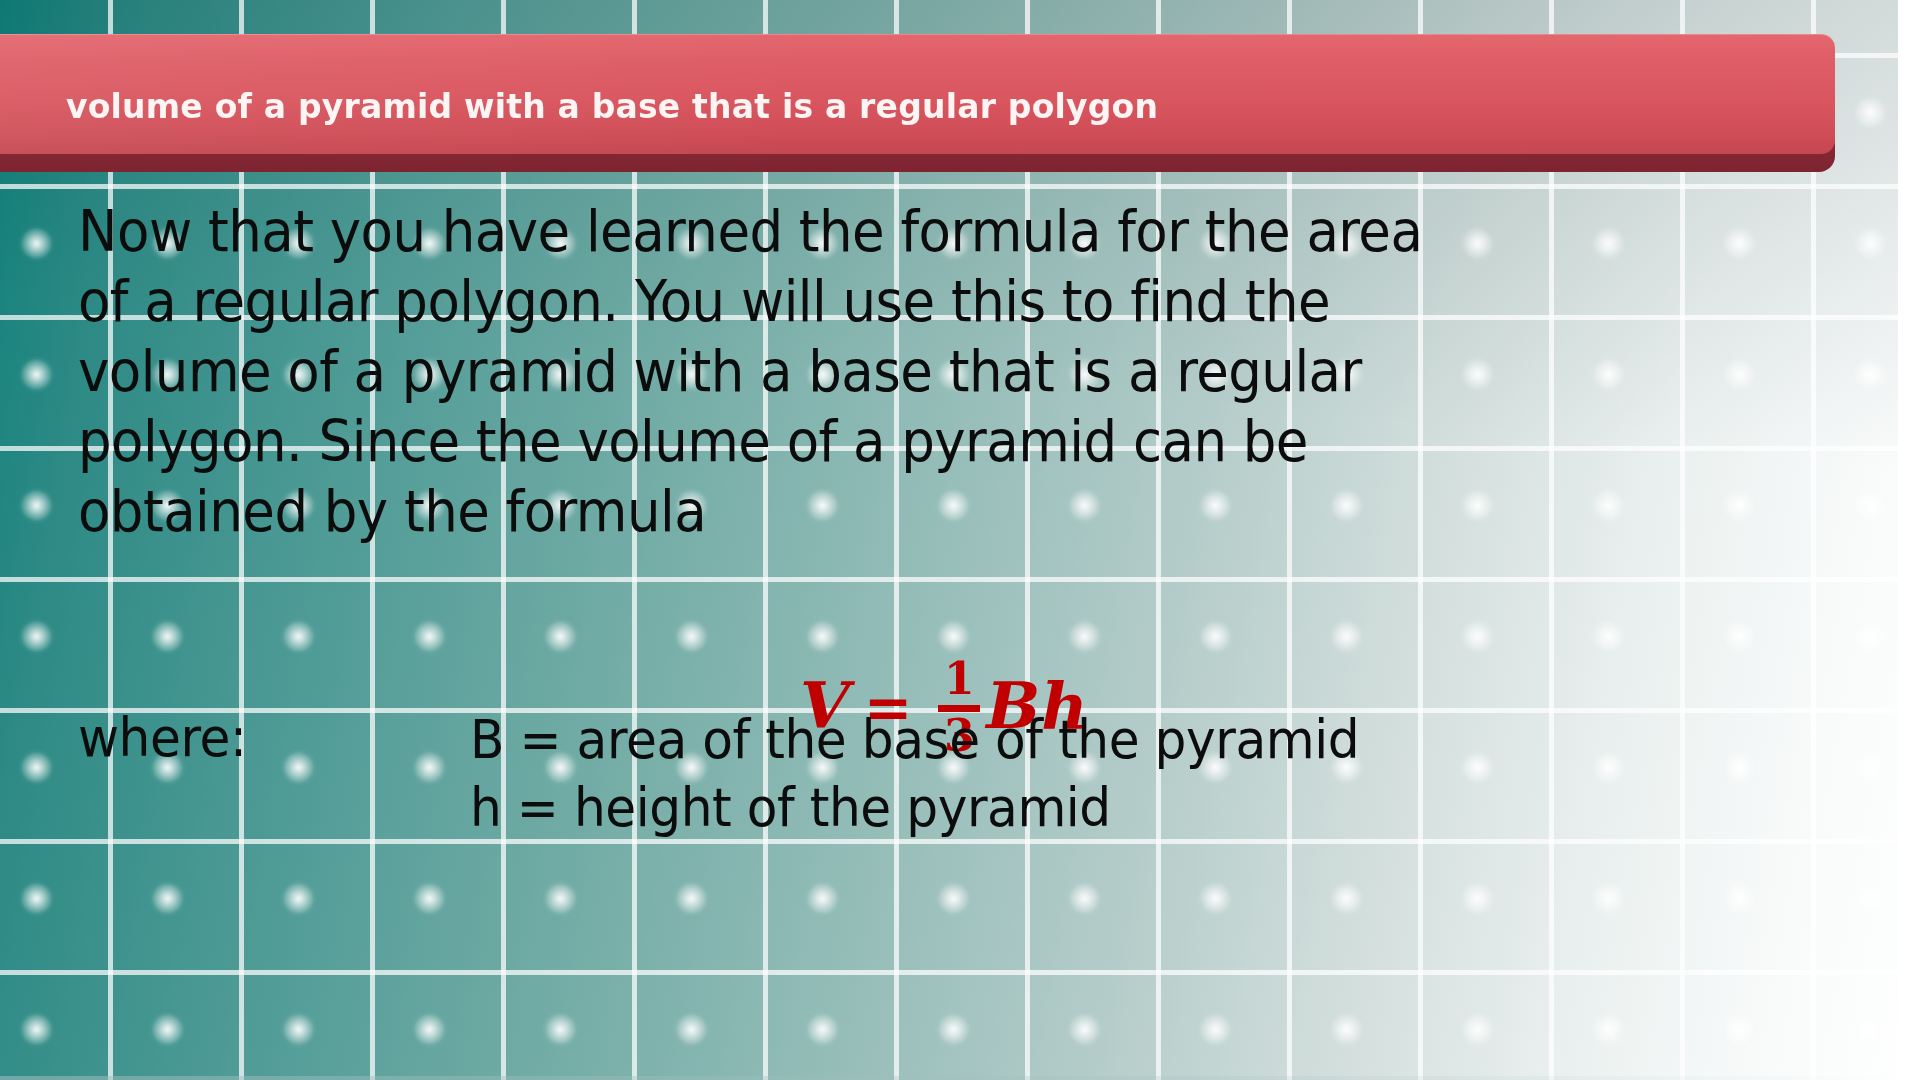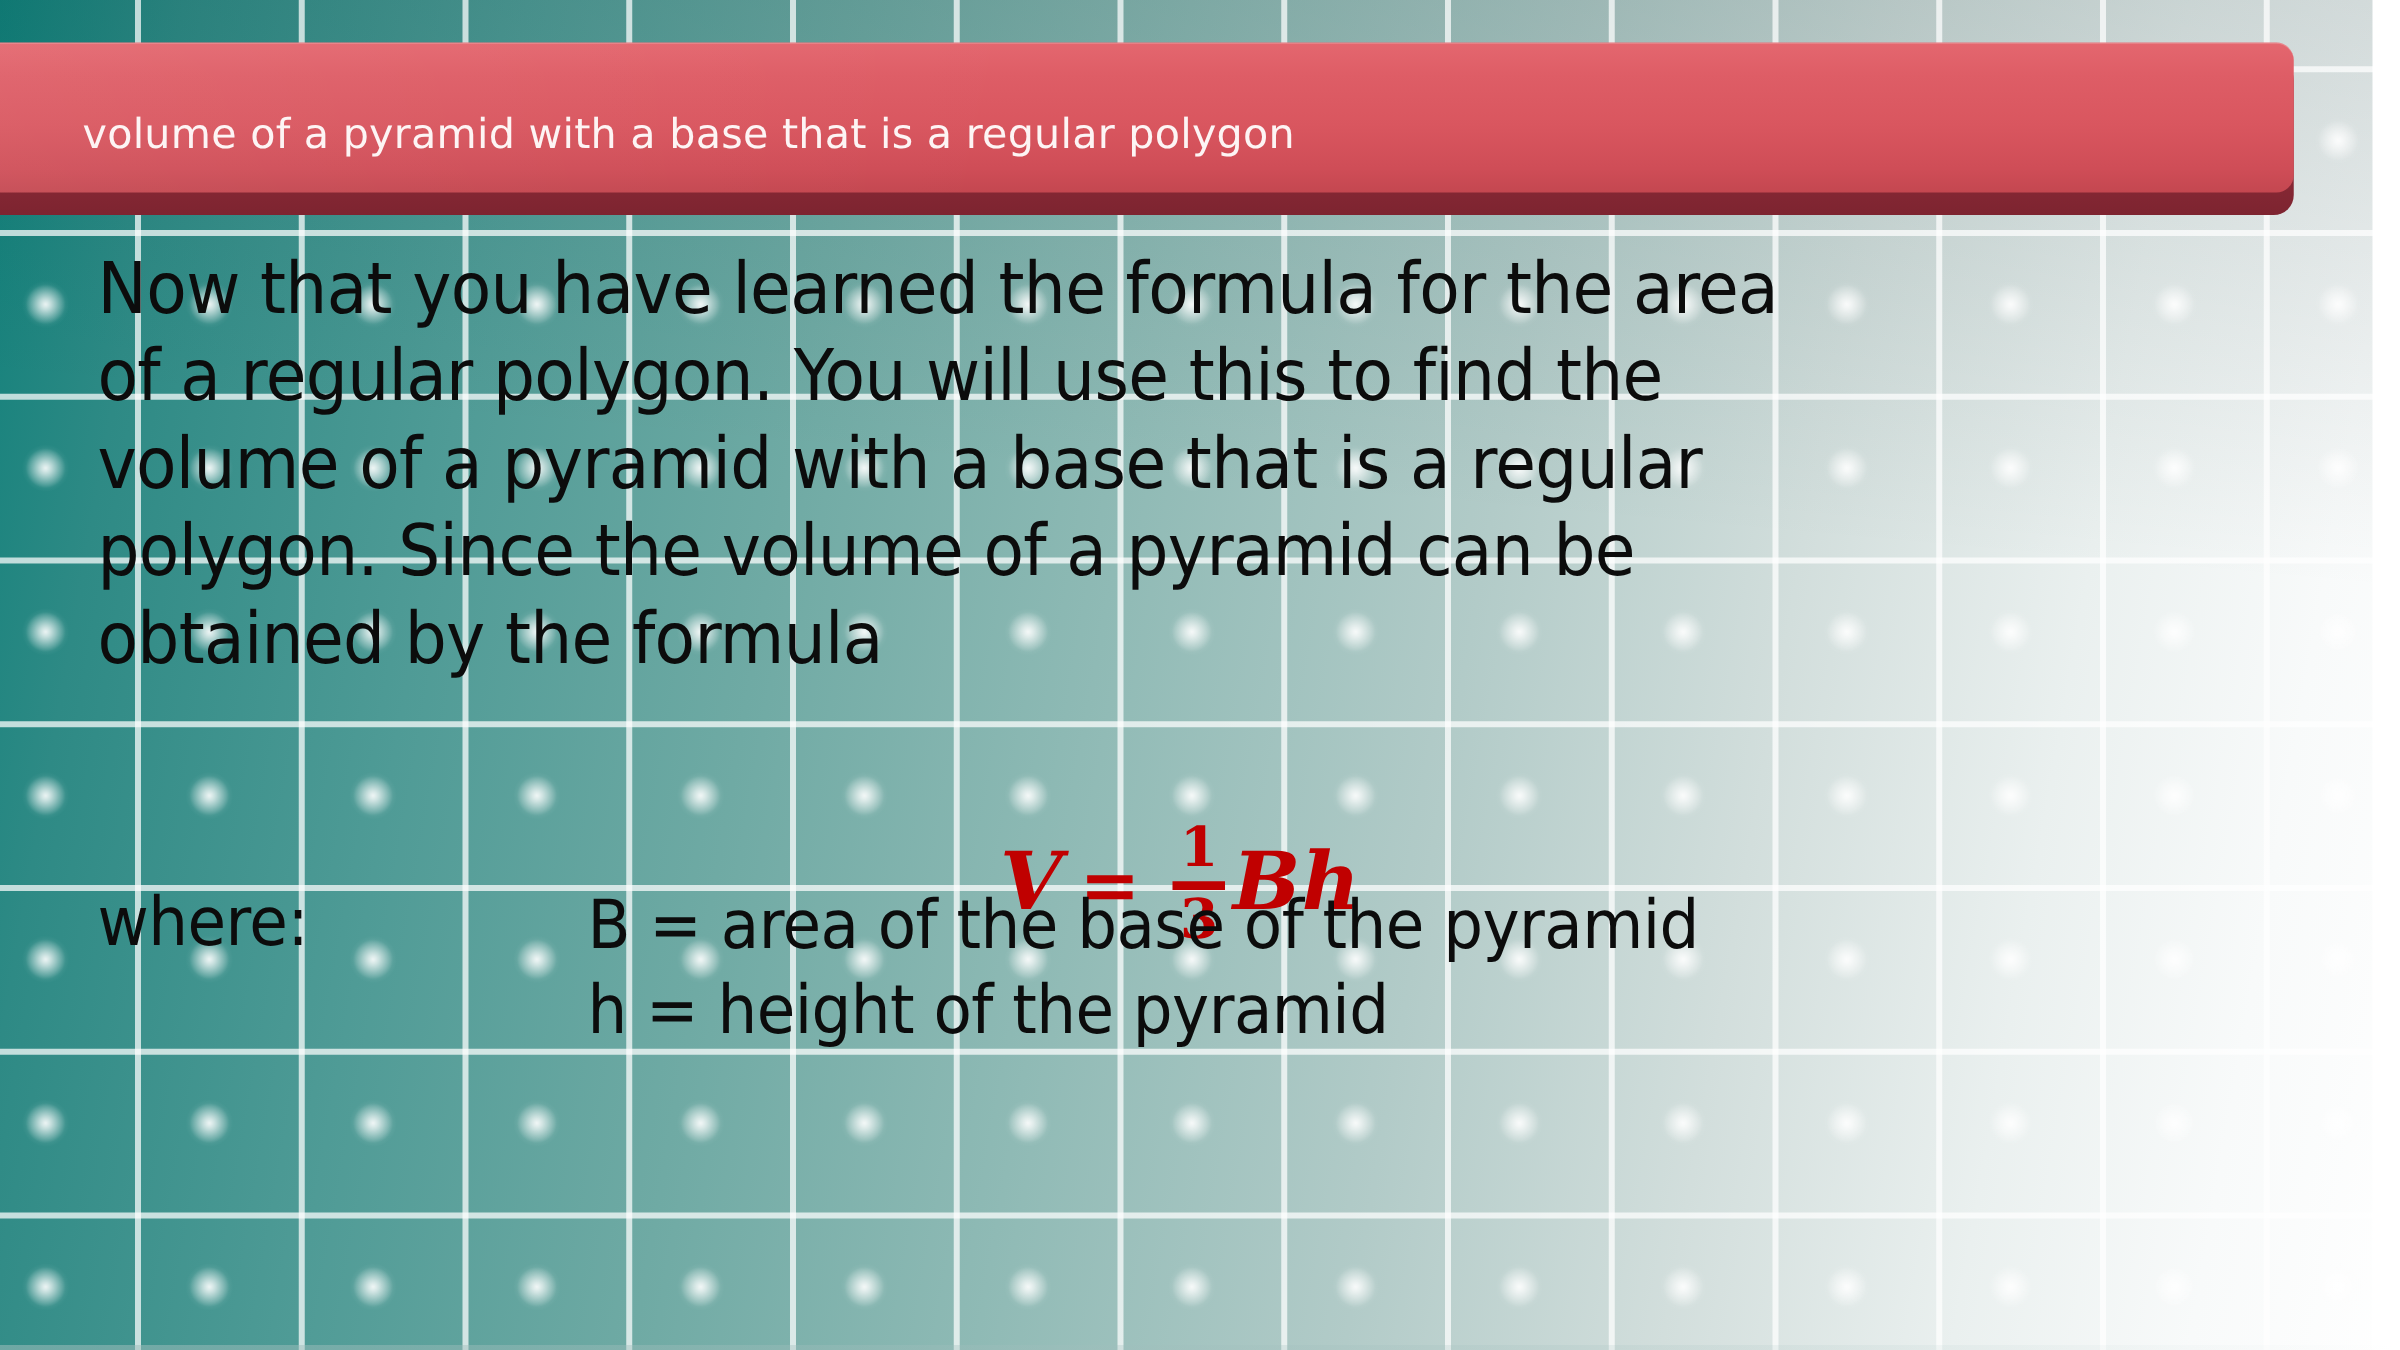--- a/index.html
+++ b/index.html
@@ -131,21 +131,21 @@
   .title-text {
     position: absolute;
     left: 66px;
     top: 0;
     height: 144px;
     display: flex;
     align-items: center;
     color: #fdf4f4;
     font-family: "DejaVu Sans", sans-serif;
     font-size: 33px;
-    font-weight: 400;
+    font-weight: 700;
     letter-spacing: 0.2px;
     white-space: nowrap;
     z-index: 3;
   }
 
   
   .body-copy {
     position: absolute;
     left: 78px;
     top: 196px;

